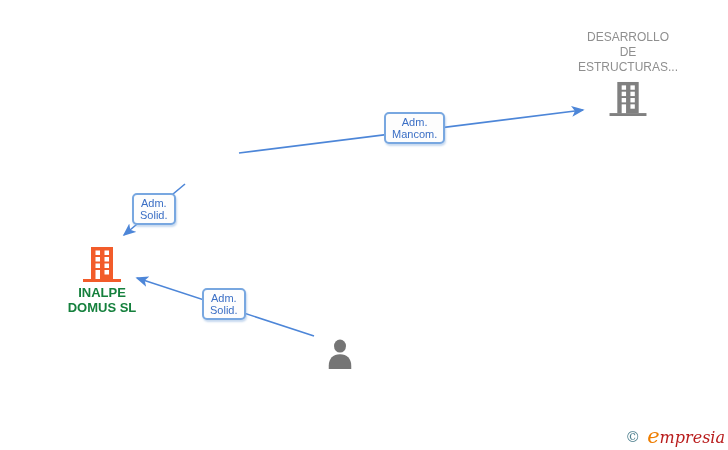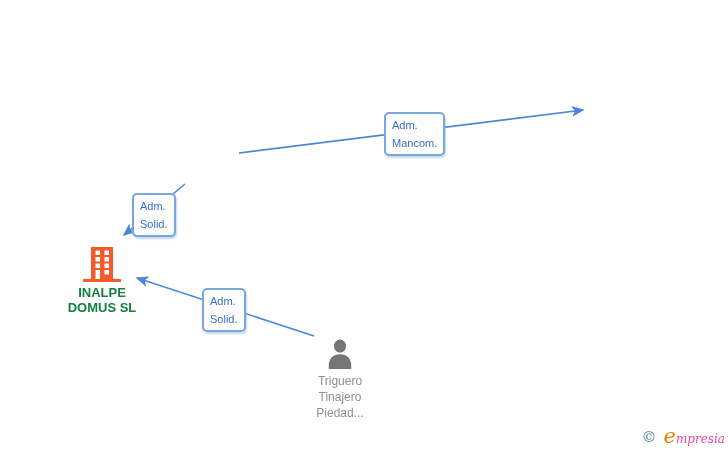--- a/index.html
+++ b/index.html
@@ -47,22 +47,22 @@
 
   .edge-label {
     position: absolute;
     z-index: 3;
     background: #fdfdfd;
     border: 2px solid #78a7e0;
     border-radius: 5px;
     box-shadow: 1px 2px 2px rgba(130,170,220,0.45);
     color: #3b6fc5;
     font-size: 11px;
-    line-height: 18px;
-    text-align: left;
+    line-height: 12px;
+    text-align: center;
     white-space: pre-line;
     padding: 2px 6px;
   }
 
   #node-lopez     { left: 148px; top: 107px; width: 120px; }
   #node-lopez .node-icon { margin-top: 13px; }
   #node-desarrollo{ left: 563px; top: 30px;  width: 130px; }
   #node-desarrollo .node-icon { margin-top: 6px; }
   #node-inalpe    { left: 42px;  top: 246px; width: 120px; }
   #node-inalpe .node-label { margin-top: 3px; }
@@ -75,39 +75,58 @@
 
   .watermark {
     position: absolute;
     right: 3px; bottom: 2px;
     z-index: 4;
     font-family: "DejaVu Serif", serif;
     white-space: nowrap;
   }
   .wm-copy   { color: #4f808f; font-size: 15px; font-style: normal; margin-right: 7px; vertical-align: 1px; }
   .wm-first  { color: #ee7d00; font-size: 21px; font-style: italic; }
-  .wm-rest   { color: #ec4899; font-size: 12px; font-style: italic; }
+  .wm-rest   { color: #b91c1c; font-size: 16px; font-style: italic; }
 </style>
 </head>
 <body>
 
 <div id="canvas">
 
   <svg class="edges-layer" viewBox="0 0 728 450" xmlns="http://www.w3.org/2000/svg">
     <defs>
       <marker id="arw" markerUnits="userSpaceOnUse" markerWidth="13" markerHeight="11" viewBox="0 0 12 10" refX="10.5" refY="5" orient="auto">
         <path d="M0,0 L12,5 L0,10 L3,5 Z" fill="#4d86d8"></path>
       </marker>
     </defs>
     <line class="edge-line" x1="239" y1="153" x2="583" y2="110" marker-end="url(#arw)"></line>
     <line class="edge-line" x1="185" y1="184" x2="124" y2="235" marker-end="url(#arw)"></line>
     <line class="edge-line" x1="314" y1="336" x2="137" y2="278" marker-end="url(#arw)"></line>
   </svg>
 
 
+  <div class="node" id="node-desarrollo">
+    <div class="node-label">DESARROLLO
+DE
+ESTRUCTURAS...</div>
+    <svg class="node-icon company-gray" width="38" height="35" viewBox="0 0 38 36">
+      <rect x="0" y="33" width="38" height="3" fill="currentColor"></rect>
+      <rect x="8" y="1" width="22" height="32" fill="currentColor"></rect>
+      <g fill="#ffffff">
+        <rect x="12.5" y="4.5" width="4.5" height="4.5"></rect>
+        <rect x="21.5" y="4.5" width="4.5" height="4.5"></rect>
+        <rect x="12.5" y="11" width="4.5" height="4.5"></rect>
+        <rect x="21.5" y="11" width="4.5" height="4.5"></rect>
+        <rect x="12.5" y="17.5" width="4.5" height="4.5"></rect>
+        <rect x="21.5" y="17.5" width="4.5" height="4.5"></rect>
+        <rect x="12.5" y="24" width="4.5" height="9"></rect>
+        <rect x="21.5" y="24" width="4.5" height="4.5"></rect>
+      </g>
+    </svg>
+  </div>
 
   <div class="node" id="node-inalpe">
     <svg class="node-icon company-orange" width="38" height="36" viewBox="0 0 38 36">
       <rect x="0" y="33" width="38" height="3" fill="currentColor"></rect>
       <rect x="8" y="1" width="22" height="32" fill="currentColor"></rect>
       <g fill="#ffffff">
         <rect x="12.5" y="4.5" width="4.5" height="4.5"></rect>
         <rect x="21.5" y="4.5" width="4.5" height="4.5"></rect>
         <rect x="12.5" y="11" width="4.5" height="4.5"></rect>
         <rect x="21.5" y="11" width="4.5" height="4.5"></rect>
@@ -119,23 +138,20 @@
     </svg>
     <div class="node-label company-main">INALPE
 DOMUS SL</div>
   </div>
 
   <div class="node" id="node-triguero">
     <svg class="node-icon person-color" width="32" height="30" viewBox="0 0 34 32">
       <ellipse cx="17" cy="7.5" rx="6.4" ry="7" fill="currentColor"></ellipse>
       <path d="M17 16.2 C9.6 16.2 5 21 5 28.2 L5 32 L29 32 L29 28.2 C29 21 24.4 16.2 17 16.2 Z" fill="currentColor"></path>
     </svg>
-    <div class="node-label">Triguero
-Tinajero
-Piedad...</div>
   </div>
 
   <div class="edge-label" id="edge-label-mancom">Adm.
 Mancom.</div>
   <div class="edge-label" id="edge-label-solid1">Adm.
 Solid.</div>
   <div class="edge-label" id="edge-label-solid2">Adm.
 Solid.</div>
 
   <div class="watermark">

